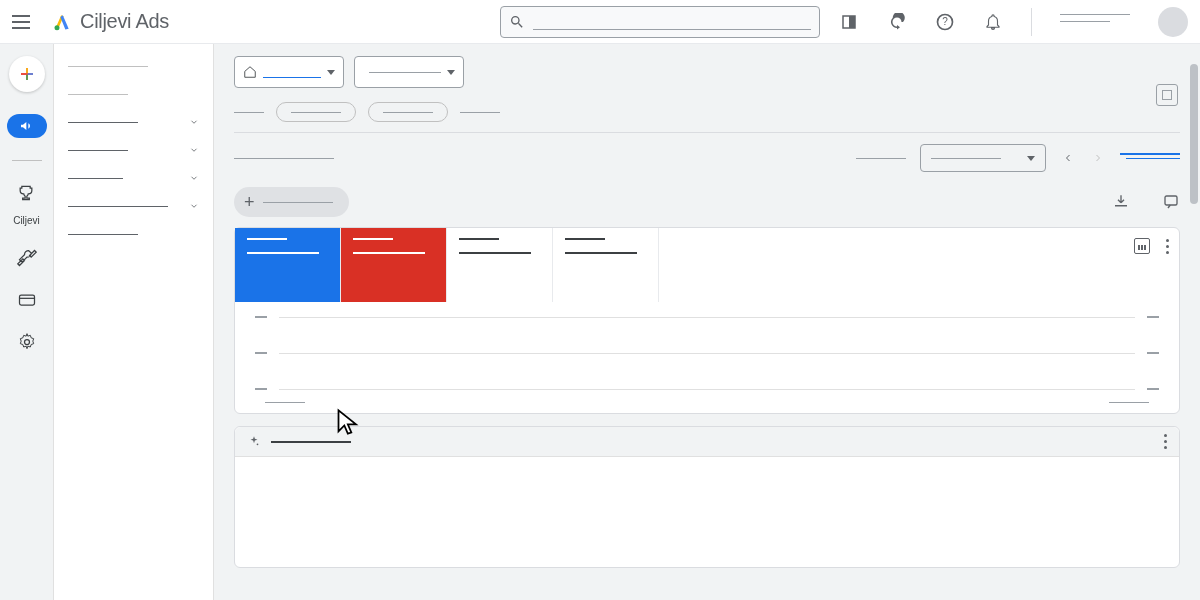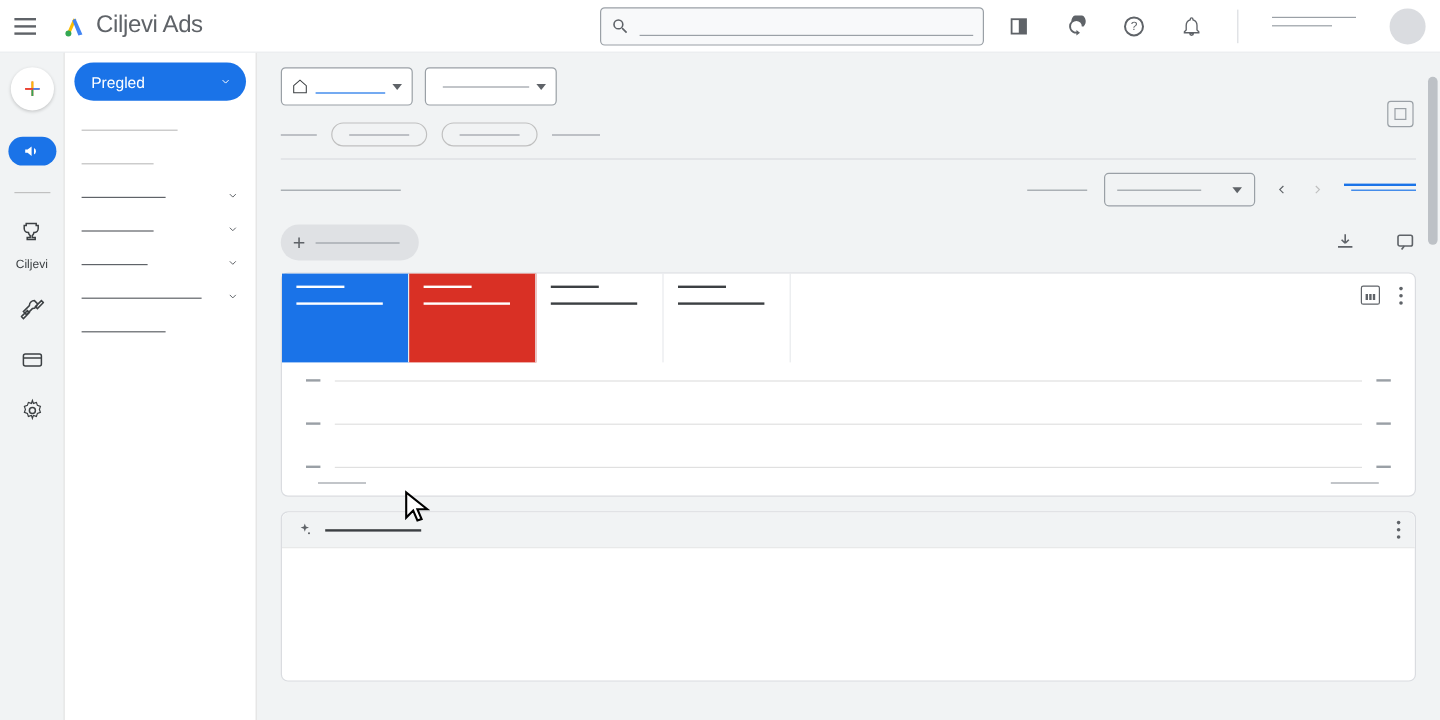--- a/index.html
+++ b/index.html
@@ -215,26 +215,20 @@
   </div>
   <div class="rail-item">
     <svg width="20" height="20" viewBox="0 0 24 24">
         <circle cx="12" cy="12" r="3" fill="none" stroke="#3c4043" stroke-width="1.5"></circle>
         <path d="M12 2l1 3 3-1 1 3 3 1-1 3 1 3-3 1-1 3-3-1-1 3-1-3-3 1-1-3-3-1 1-3-1-3 3-1 1-3 3 1z" fill="none" stroke="#3c4043" stroke-width="1.2"></path>
       </svg>
   </div>
 </div>
 
 <div class="sidenav">
-  <div class="sidenav-sel">
-    <span>Pregled</span>
-    <span class="chev"><svg width="10" height="10" viewBox="0 0 24 24">
-          <path d="M6 9l6 6 6-6" fill="none" stroke="#fff" stroke-width="2"></path>
-        </svg></span>
-  </div>
   <div class="sidenav-row top">
       <span class="ln" style="width:80px"></span>
     </div>
   <div class="sidenav-row top">
       <span class="ln" style="width:60px"></span>
     </div>
   <div class="sidenav-row">
       <span class="ln" style="width:70px;background:#5f6368"></span>
       <span class="chev"><svg width="10" height="10" viewBox="0 0 24 24">
           <path d="M6 9l6 6 6-6" fill="none" stroke="#5f6368" stroke-width="2"></path>

